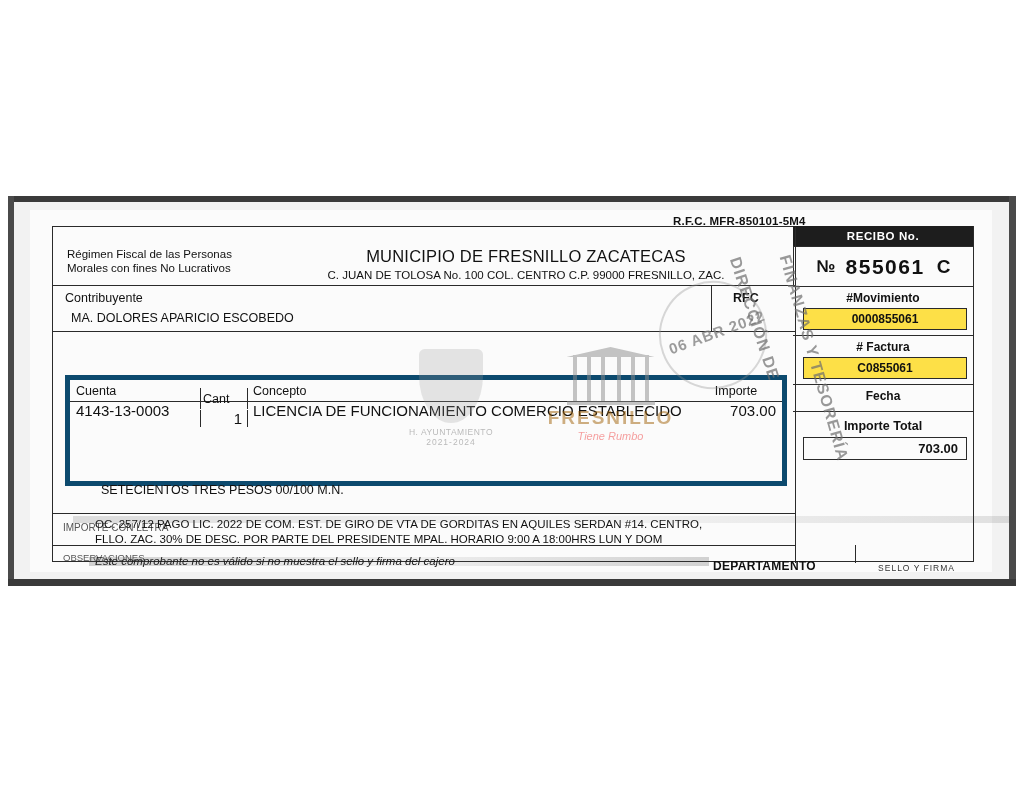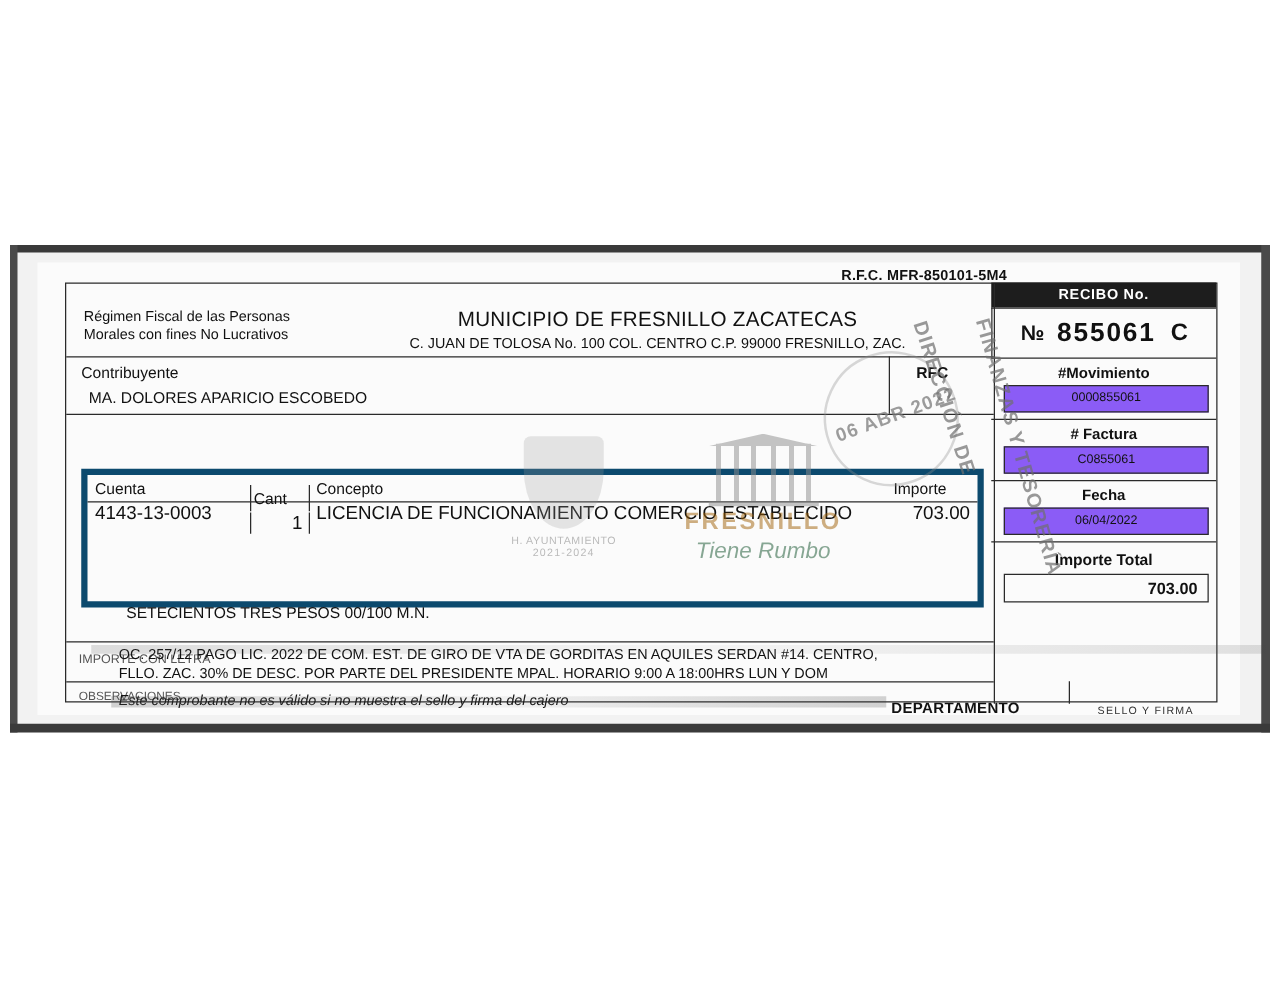--- a/index.html
+++ b/index.html
@@ -211,24 +211,24 @@
     text-align: center;
     font-size: 12px;
     font-weight: bold;
     padding: 4px 0 3px;
   }
   .rcol-field {
     margin: 0 6px 2px 10px;
     border: 1px solid #2a2a2a;
     height: 20px;
     text-align: center;
-    font-size: 10px;
-    font-weight: normal;
+    font-size: 12px;
+    font-weight: bold;
     line-height: 20px;
-    background: #8b5cf6;
+    background: #fde047;
   }
   .rcol-sep {
     height: 1px;
     background: #2a2a2a;
     margin: 5px 0 0 0;
   }
   .rcol-total-label {
     text-align: center;
     font-size: 12.5px;
     font-weight: bold;
@@ -387,23 +387,23 @@
     background: #8c8c8c;
     clip-path: polygon(0% 100%, 50% 0%, 100% 100%);
   }
   .fres-logo .nm {
     font-size: 19px;
     letter-spacing: 2px;
     font-weight: bold;
     color: #a16207;
   }
   .fres-logo .sl {
-    font-size: 18px;
+    font-size: 11px;
     font-style: italic;
-    color: #14532d;
+    color: #ef4444;
     margin-top: 1px;
   }
 
   .date-stamp {
     left: 600px;
     top: 48px;
     width: 120px;
     height: 120px;
     color: #7b7b7b;
     opacity: 0.75;
@@ -508,21 +508,20 @@
         <div class="val-rfc"></div>
 
         <div class="rcol">
           <div class="rcol-label">#Movimiento</div>
           <div class="rcol-field">0000855061</div>
           <div class="rcol-sep"></div>
           <div class="rcol-label"># Factura</div>
           <div class="rcol-field">C0855061</div>
           <div class="rcol-sep"></div>
           <div class="rcol-label">Fecha</div>
-          <div class="rcol-field">06/04/2022</div>
           <div class="rcol-sep"></div>
           <div class="rcol-total-label">Importe Total</div>
           <div class="rcol-total-field">703.00</div>
         </div>
 
         <div class="tbl">
           <div class="tbl-head">
             <div class="c-cuenta">Cuenta</div>
             <div class="c-cant">Cant</div>
             <div class="c-concepto">Concepto</div>

